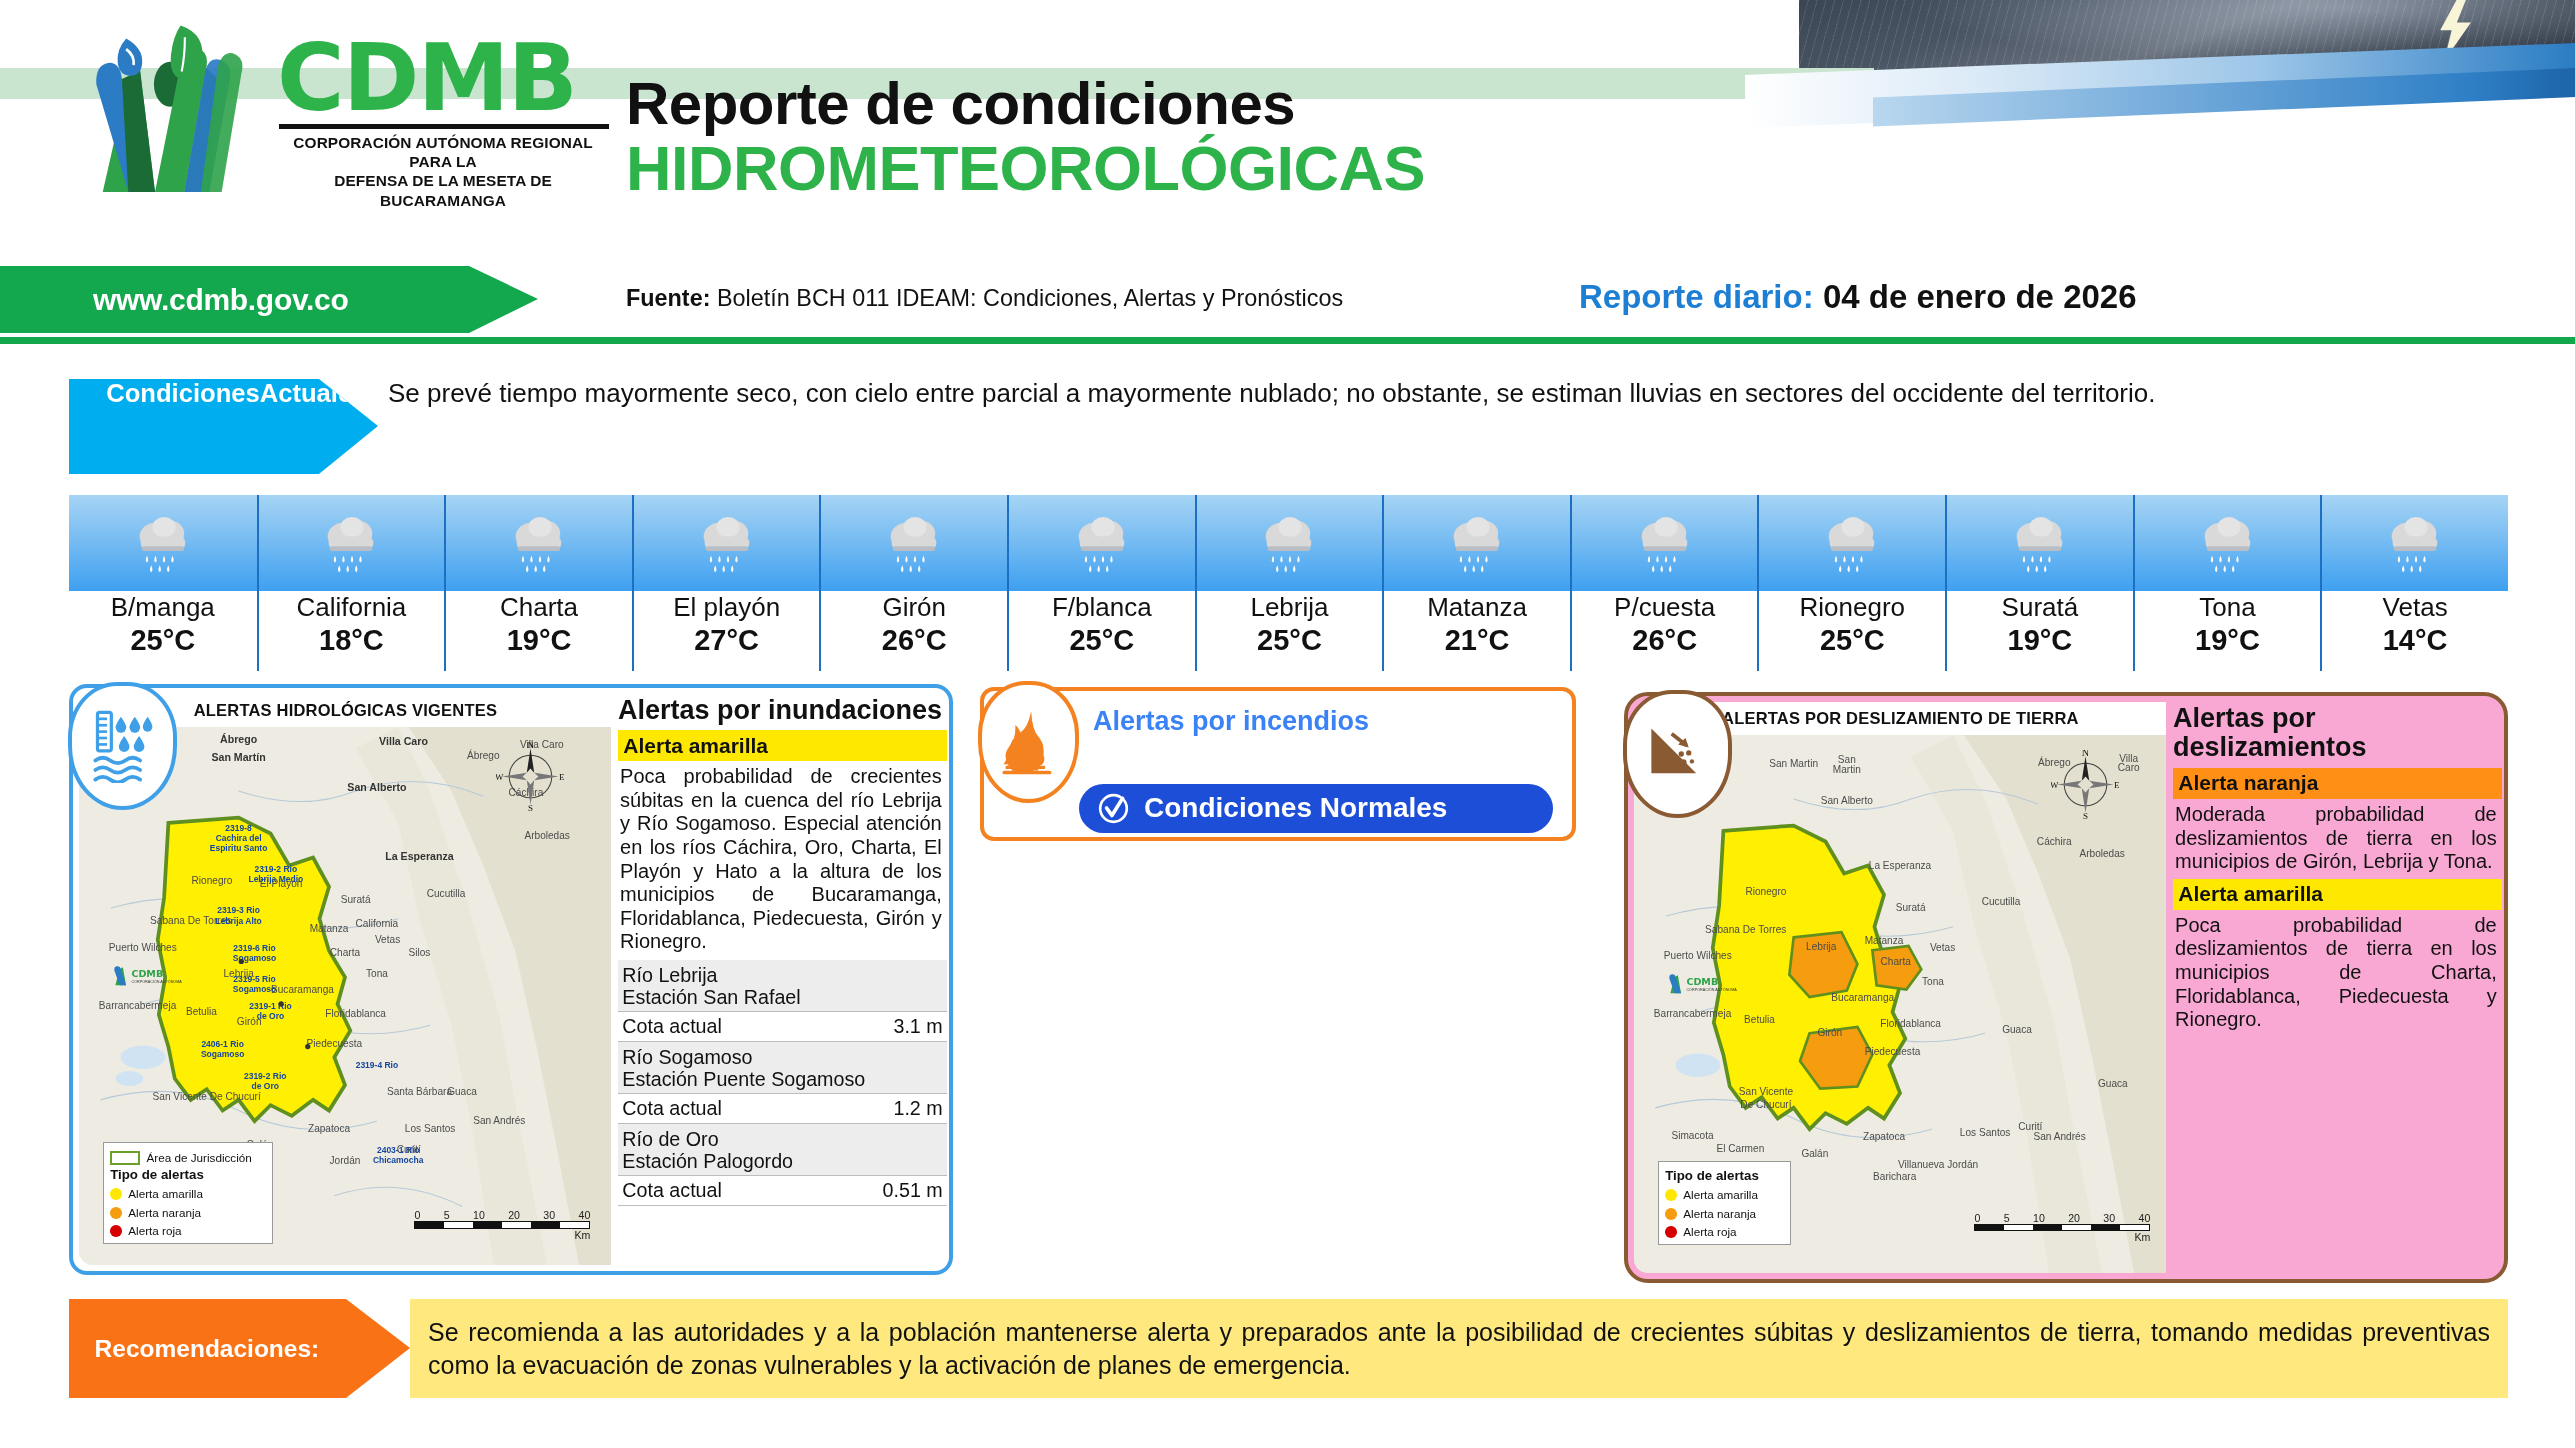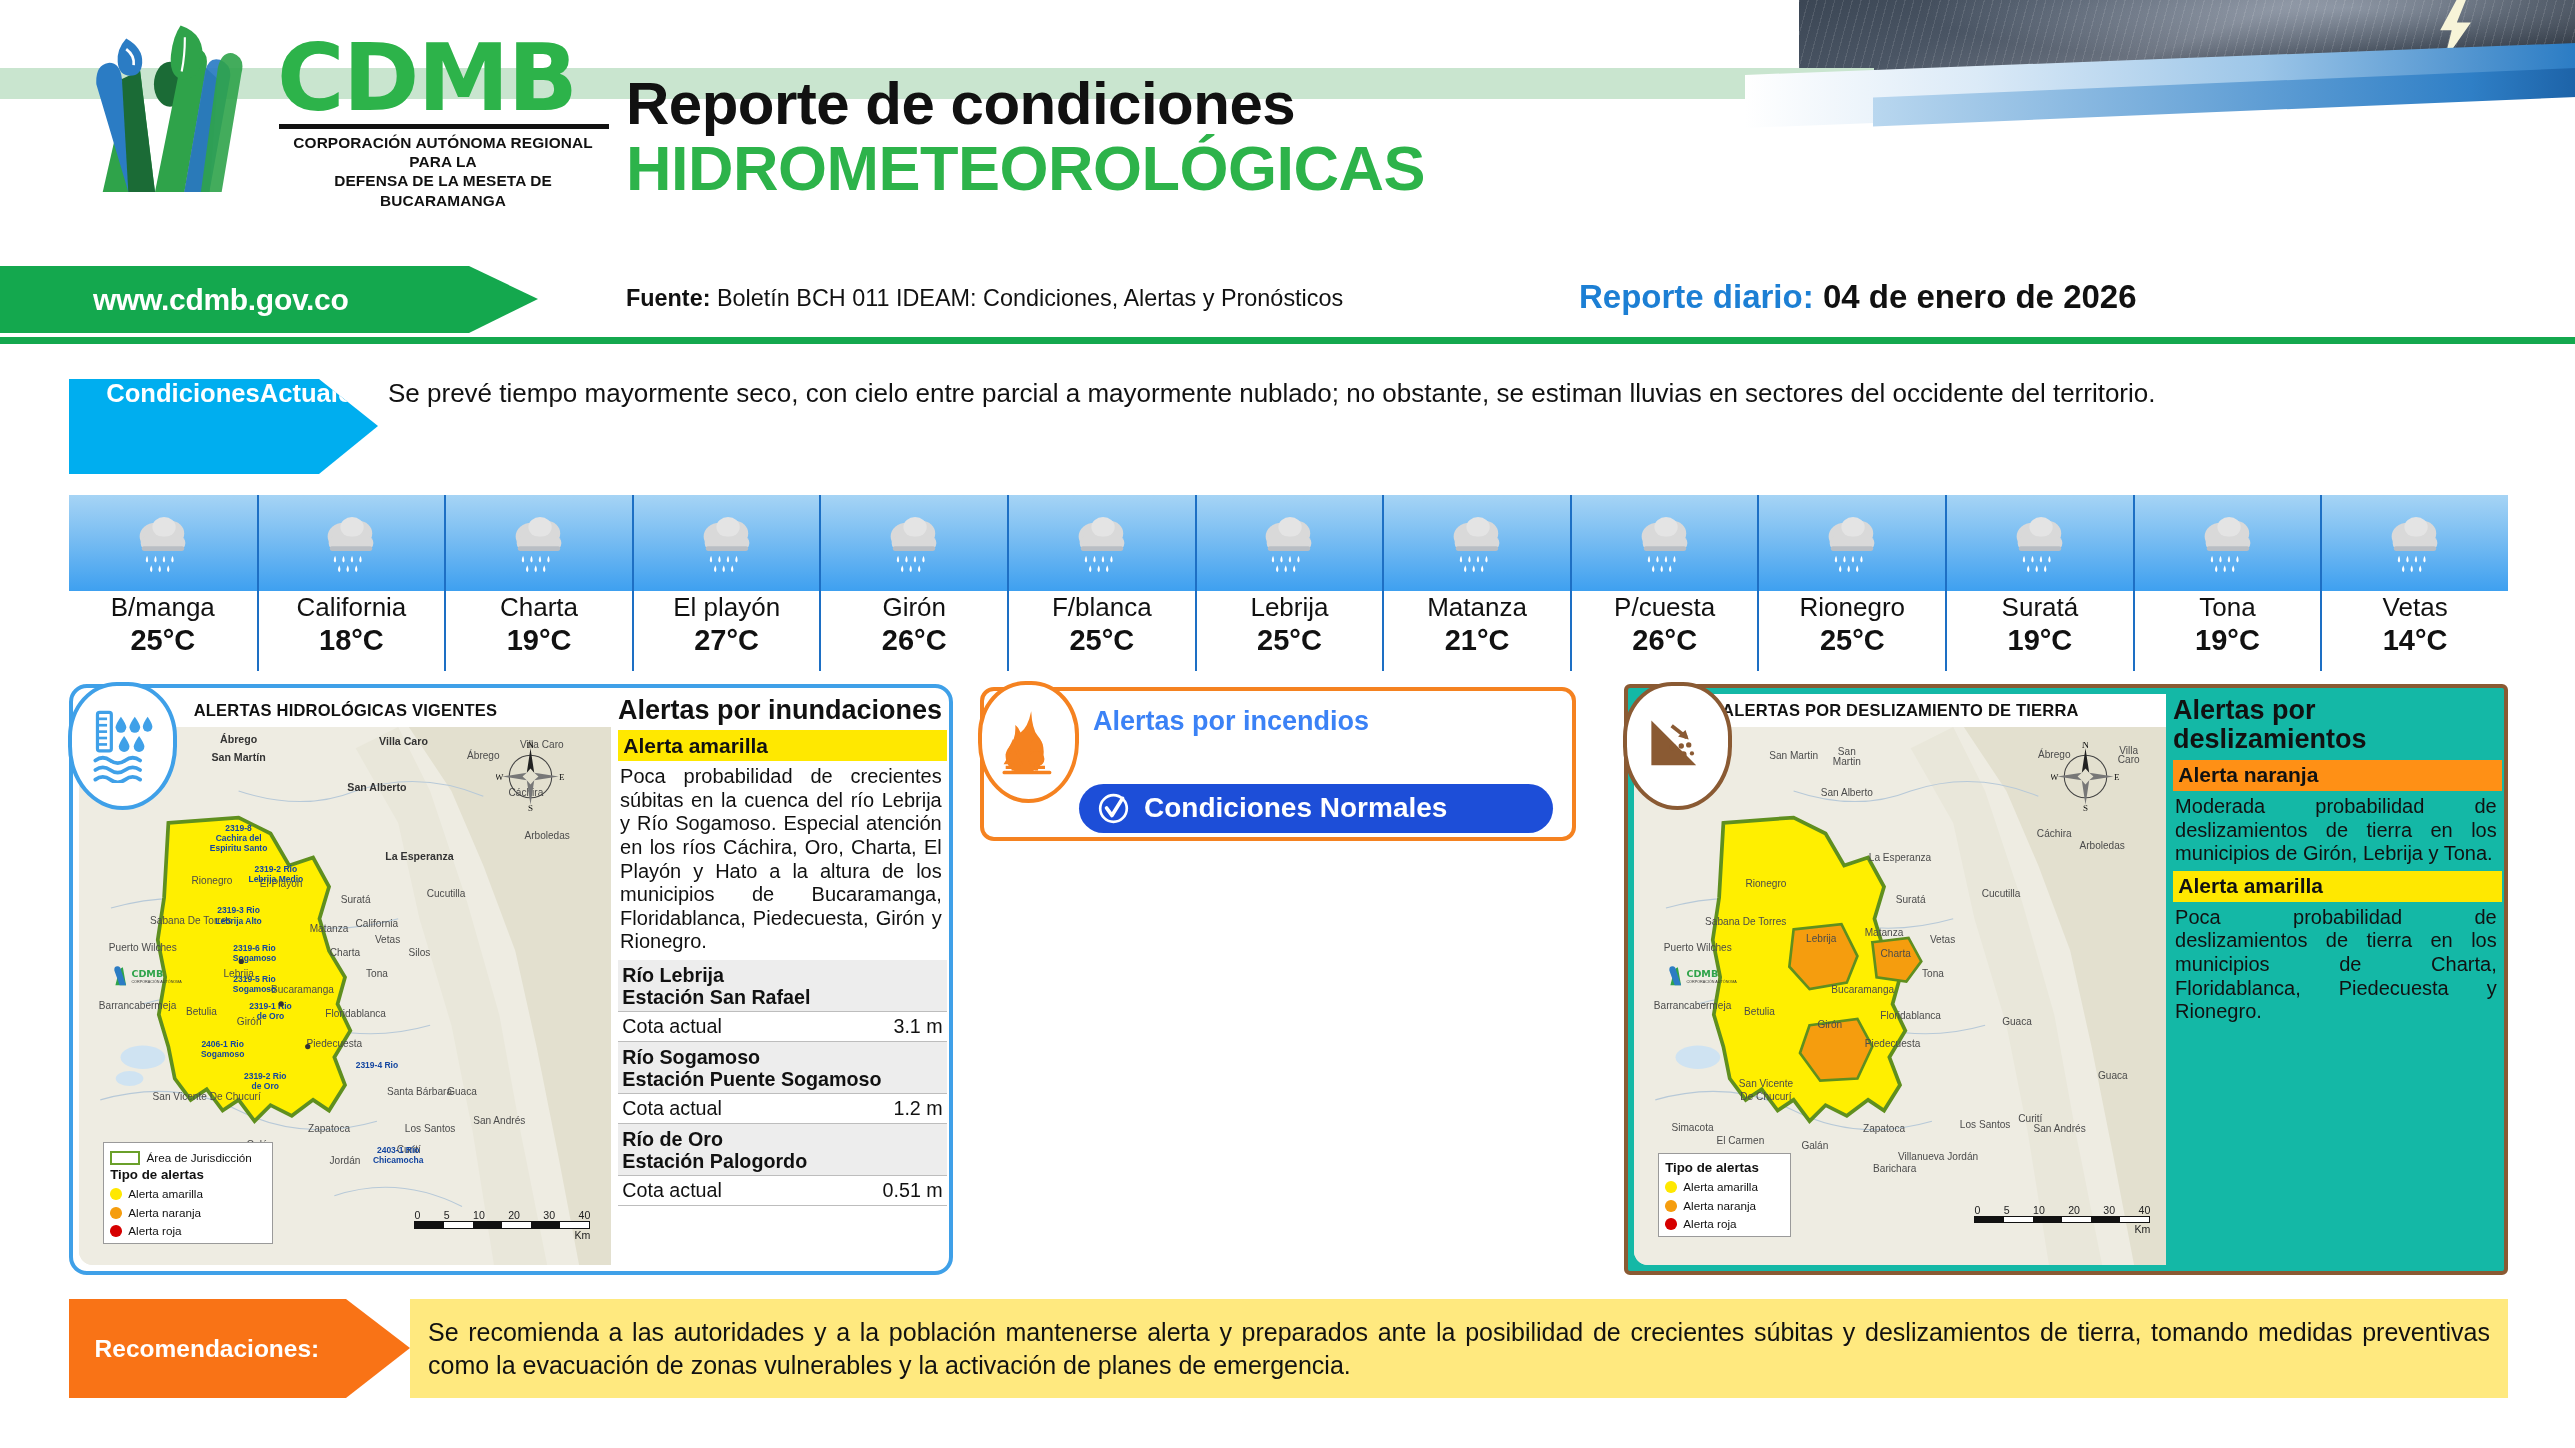--- a/index.html
+++ b/index.html
@@ -158,21 +158,21 @@
   }
   .band-yellow { background:#ffe800; }
   .band-orange { background:#ff9015; }
   .alert-para {
     font-size:20px; color:#111; line-height:1.18; text-align:justify;
     padding:4.3px 5.3px 5.3px 2.1px;
   }
   .rivtable { width:100%; border-collapse:collapse; margin-top:1.1px; }
   .rivtable td { font-size:19.7px; color:#111; padding:1.1px 4.3px; }
   .riv-head td {
-    background:#ededed; font-weight:bold; line-height:1.15; padding-top:3.2px; padding-bottom:2.1px;
+    background:#ededed; font-weight:normal; line-height:1.15; padding-top:3.2px; padding-bottom:2.1px;
   }
   .riv-val td { border-top:1.6px solid #bdbdbd; border-bottom:1.6px solid #bdbdbd; padding:3.2px 4.3px; }
   .riv-val td.num { text-align:right; }
 
   
   .fire-box {
     position:absolute; left:980px; top:2.7px; width:596px; height:154px;
     border:4.8px solid #f58220; border-radius:14px; background:#fff;
   }
   .fire-badge {
@@ -187,22 +187,22 @@
   }
   .normal-pill {
     position:absolute; left:95px; top:93px; width:474px; height:49px;
     background:#1d4ed8; border-radius:24.5px; display:flex; align-items:center;
     padding-left:18px; gap:14px;
   }
   .normal-pill .txt { color:#fff; font-size:28px; font-weight:bold; }
 
   
   .slide-box {
-    position:absolute; left:1624px; top:0; width:884px; height:591px;
-    border:4.8px solid #8a5a33; border-radius:6px; background:#14b8a6;
+    position:absolute; left:1624px; top:8px; width:884px; height:591px;
+    border:4.8px solid #8a5a33; border-radius:24px; background:#f9a8d4;
   }
   .slide-text { position:absolute; left:545px; top:7.5px; width:329px; }
 
   
   .rec { position:absolute; left:69px; top:1299px; width:2439px; height:99px;padding-left:38px; }
   .rec-tag {
     position:absolute; left:0; top:0; width:341px; height:99px;
     background:#f97316;
     clip-path:polygon(0 0, 277px 0, 341px 49px, 277px 99px, 0 99px);
     display:flex; align-items:center; padding-left:25.6px;

